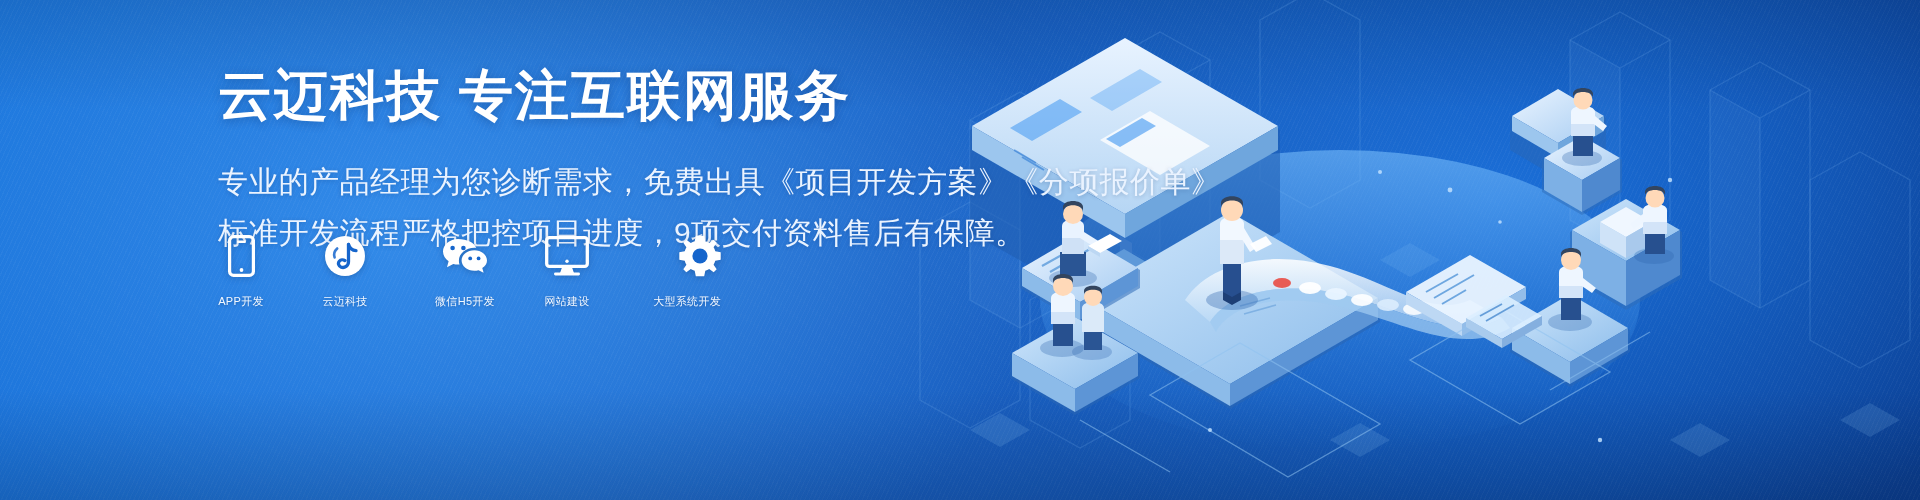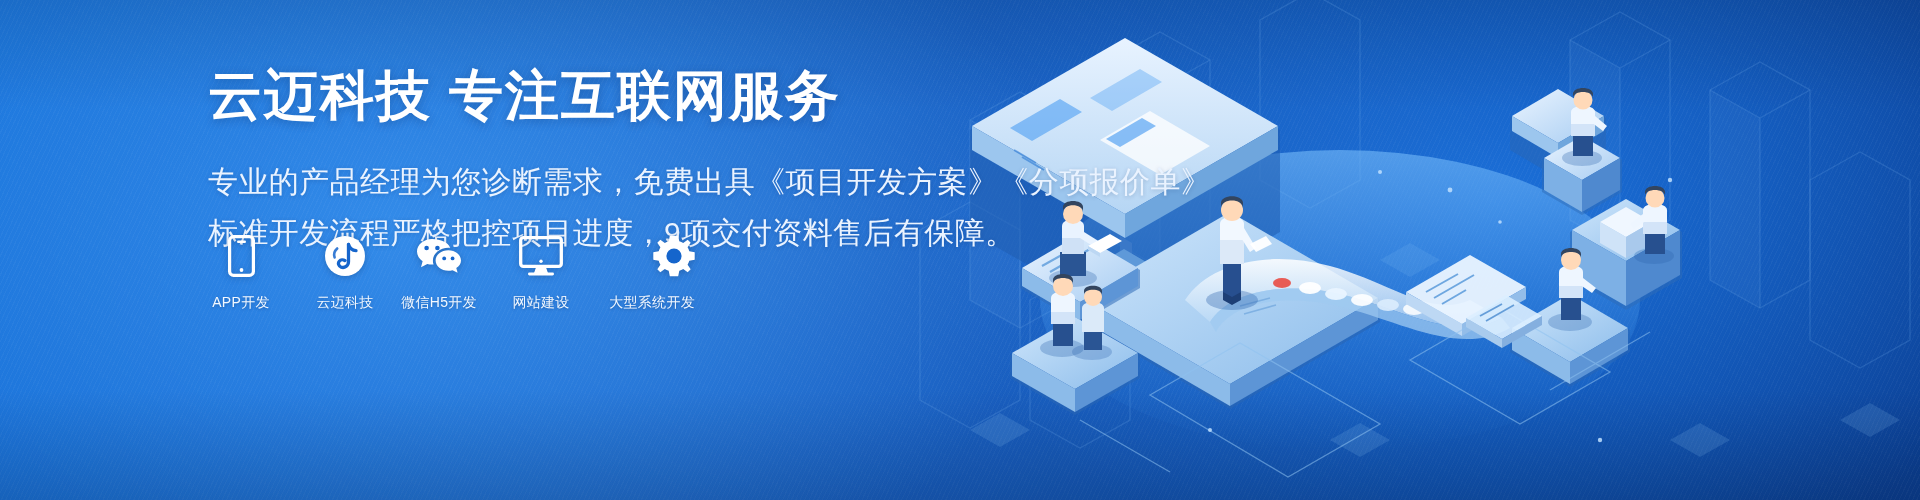--- a/index.html
+++ b/index.html
@@ -28,21 +28,21 @@
   }
   #bg-vignette {
     position:absolute; inset:0;
     background:radial-gradient(ellipse 1400px 800px at 38% 50%, rgba(255,255,255,0.07) 0%, rgba(0,0,0,0) 58%),
                linear-gradient(180deg, rgba(0,0,0,0.10) 0%, rgba(0,0,0,0) 22%, rgba(0,0,0,0) 78%, rgba(0,0,0,0.14) 100%);
     pointer-events:none;
   }
   
   #content {
     position:absolute;
-    left:208px; top:64px;
+    left:218px; top:64px;
     width:760px;
     z-index:6;
   }
   #title {
     color:#ffffff;
     font-size:54px;
     font-weight:bold;
     letter-spacing:2px;
     line-height:1.18;
     text-shadow:0 2px 10px rgba(0,30,80,0.28);
@@ -79,21 +79,21 @@
   .svc-icon {
     height:48px;
     display:flex;
     align-items:center;
     justify-content:center;
     margin-bottom:14px;
   }
   .svc-icon svg { display:block; filter:drop-shadow(0 1px 3px rgba(0,20,60,0.25)); }
   .svc-label {
     color:#f2f8ff;
-    font-size:14px;
+    font-size:11px;
     letter-spacing:0.3px;
     white-space:nowrap;
     text-shadow:0 1px 3px rgba(0,30,80,0.3);
   }
   
   #illus {
     position:absolute;
     right:0; top:0;
     width:1010px; height:500px;
     z-index:4;
@@ -411,21 +411,21 @@
           <circle cx="21" cy="21" r="20" fill="#ffffff"></circle>
           <path d="M24.5,9.5 C24.5,17 24.5,23.5 24.5,26.5 C24.5,30.8 20.6,33.4 17.2,32.2
                    C14.6,31.3 13.6,28.2 15.3,26.2 C16.7,24.5 19.3,24.4 20.9,25.6" fill="none" stroke="#1565cc" stroke-width="3.3" stroke-linecap="round"></path>
           <path d="M24.5,9.5 C25.6,13.2 28.3,15.4 32,15.6" fill="none" stroke="#1565cc" stroke-width="3.3" stroke-linecap="round"></path>
           <path d="M13.2,13.5 C10.4,16 9.6,19.5 10.6,22.4" fill="none" stroke="#1565cc" stroke-width="2.6" stroke-linecap="round" opacity="0.85"></path>
         </svg>
       </div>
       <div class="svc-label">云迈科技</div>
     </div>
 
-    <div class="svc" style="width:76px; margin-left:20px;">
+    <div class="svc" style="width:76px; margin-left:46px;">
       <div class="svc-icon">
         <svg width="46" height="40" viewBox="0 0 46 40" xmlns="http://www.w3.org/2000/svg">
           <path d="M16,3 C7.7,3 1,8.6 1,15.5 C1,19.4 3.2,22.9 6.6,25.2 L5,31.2 L11.3,28
                    C12.8,28.4 14.4,28.6 16,28.6 C16.5,28.6 17,28.6 17.5,28.5
                    C17.1,27.3 16.9,26 16.9,24.7 C16.9,17.5 23.9,11.8 32.4,11.8
                    C33,11.8 33.6,11.8 34.2,11.9 C32.6,6.8 24.9,3 16,3 Z" fill="#ffffff"></path>
           <circle cx="10.6" cy="12" r="2.3" fill="#1565cc"></circle>
           <circle cx="21.4" cy="12" r="2.3" fill="#1565cc"></circle>
           <path d="M45,24.5 C45,18.8 39.3,14.2 32.3,14.2 C25.3,14.2 19.6,18.8 19.6,24.5
                    C19.6,30.2 25.3,34.8 32.3,34.8 C33.8,34.8 35.2,34.6 36.5,34.2

